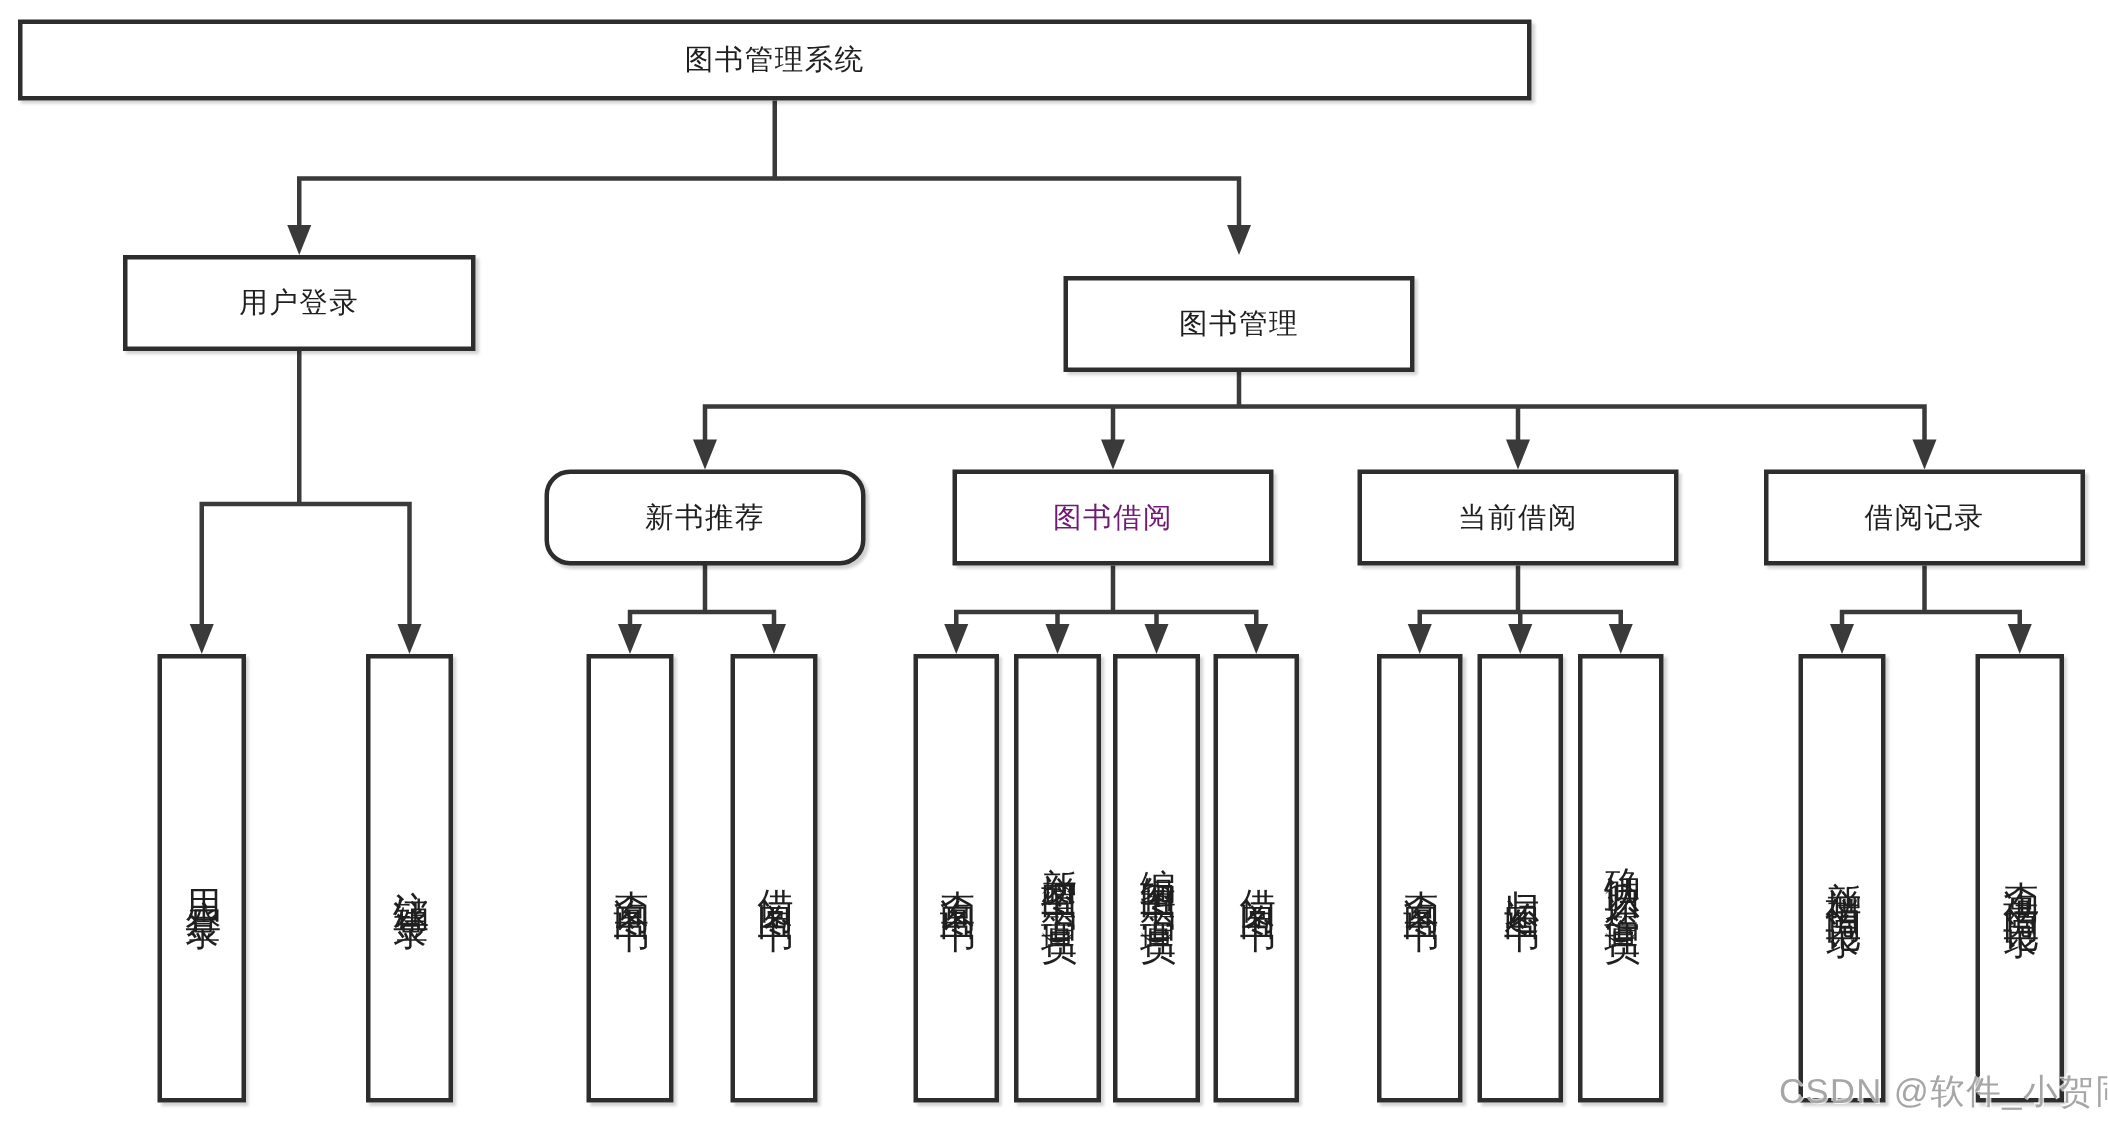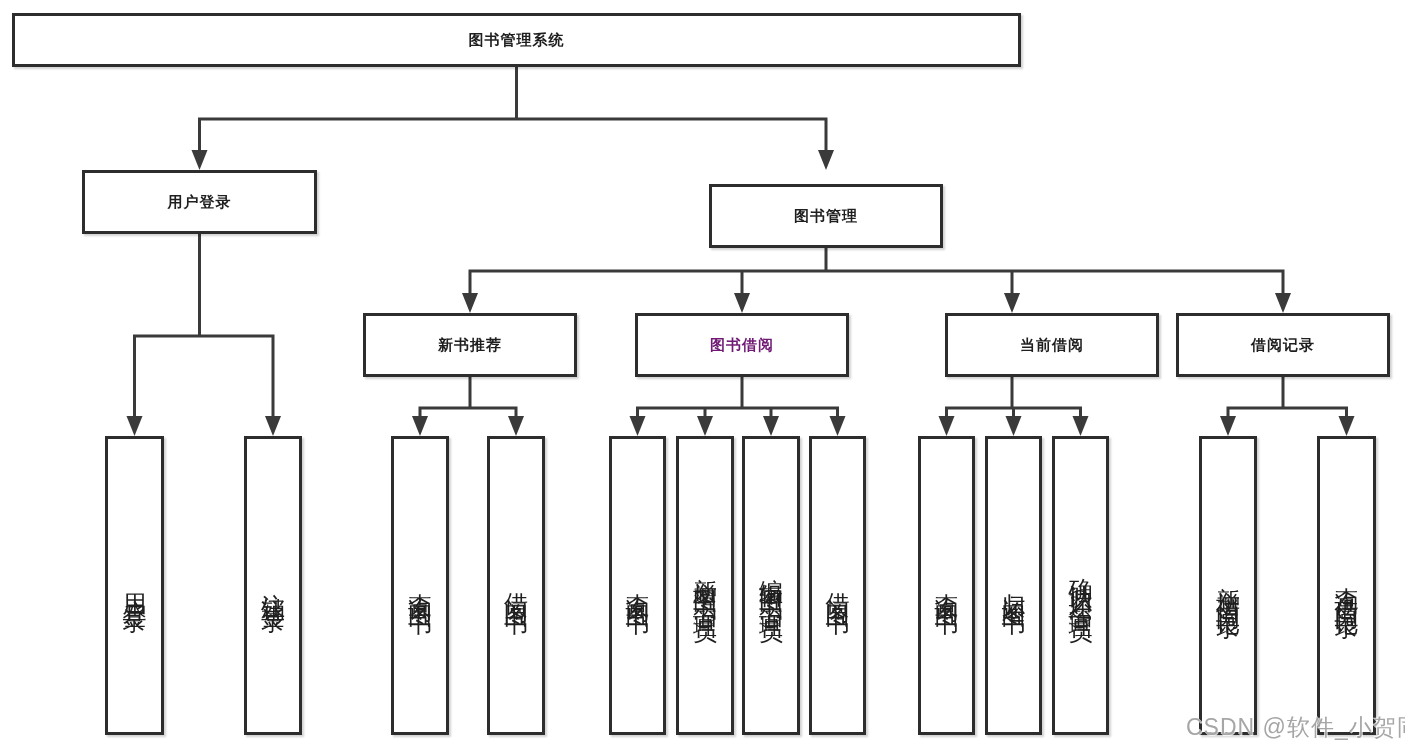--- a/index.html
+++ b/index.html
@@ -21,24 +21,23 @@
     box-sizing: border-box;
     background: #ffffff;
     border: 3px solid #2d2d2d;
     color: #1f1f1f;
     display: flex;
     align-items: center;
     justify-content: center;
     box-shadow: 2px 2px 2px rgba(0,0,0,0.18);
   }
   .node.h {
-    font-size: 15px;
+    font-size: 19px;
     letter-spacing: 1px;
     white-space: nowrap;
-    font-weight: bold;
   }
   .node.v {
     writing-mode: vertical-rl;
     font-size: 24px;
     letter-spacing: 6px;
     line-height: 1;
   }
   .watermark {
     position: absolute;
     left: 1186px;
@@ -75,23 +74,23 @@
       <polygon points="1072.5,416 1088.5,416 1080.5,436" fill="#3a3a3a"></polygon>
       <polygon points="1220,416 1236,416 1228,436" fill="#3a3a3a"></polygon>
       <polygon points="1338.5,416 1354.5,416 1346.5,436" fill="#3a3a3a"></polygon>
     </svg>
   <div id="nodes">
       <div class="node h" style="left: 12px; top: 13px; width: 1009px; height: 54px; border-color: rgb(45, 45, 45); color: rgb(31, 31, 31);">图书管理系统</div>
       <div class="node h" style="left: 82px; top: 170px; width: 235px; height: 64px; border-color: rgb(45, 45, 45); color: rgb(31, 31, 31);">用户登录</div>
       <div class="node h" style="left: 709px; top: 170px; width: 234px; height: 64px; border-color: rgb(45, 45, 45); color: rgb(31, 31, 31); margin-top: 14px;">图书管理</div>
       <div class="node v" style="left: 105px; top: 436px; width: 59px; height: 299px; border-color: rgb(45, 45, 45); color: rgb(31, 31, 31);">用户登录</div>
       <div class="node v" style="left: 244px; top: 436px; width: 58px; height: 299px; border-color: rgb(45, 45, 45); color: rgb(31, 31, 31);">注销登录</div>
-      <div class="node h" style="left: 363px; top: 313px; width: 214px; height: 64px; border-color: rgb(45, 45, 45); color: rgb(31, 31, 31);">新书推荐</div>
+      <div class="node h" style="left: 363px; top: 313px; width: 214px; height: 64px; border-color: rgb(45, 45, 45); color: rgb(31, 31, 31); border-radius: 17px;">新书推荐</div>
       <div class="node h" style="left: 635px; top: 313px; width: 214px; height: 64px; border-color: rgb(45, 45, 45); color: #701a75;">图书借阅</div>
-      <div class="node h" style="left: 905px; top: 313px; width: 214px; height: 64px; border-color: rgb(45, 45, 45); color: rgb(31, 31, 31); margin-left: 40px;">当前借阅</div>
+      <div class="node h" style="left: 905px; top: 313px; width: 214px; height: 64px; border-color: rgb(45, 45, 45); color: rgb(31, 31, 31);">当前借阅</div>
       <div class="node h" style="left: 1176px; top: 313px; width: 214px; height: 64px; border-color: rgb(45, 45, 45); color: rgb(31, 31, 31);">借阅记录</div>
       <div class="node v" style="left: 391px; top: 436px; width: 58px; height: 299px; border-color: rgb(45, 45, 45); color: rgb(31, 31, 31);">查询图书</div>
       <div class="node v" style="left: 487px; top: 436px; width: 58px; height: 299px; border-color: rgb(45, 45, 45); color: rgb(31, 31, 31);">借阅图书</div>
       <div class="node v" style="left: 609px; top: 436px; width: 57px; height: 299px; border-color: rgb(45, 45, 45); color: rgb(31, 31, 31);">查询图书</div>
       <div class="node v" style="left: 676px; top: 436px; width: 58px; height: 299px; border-color: rgb(45, 45, 45); color: rgb(31, 31, 31);">新增图书（管理员）</div>
       <div class="node v" style="left: 742px; top: 436px; width: 58px; height: 299px; border-color: rgb(45, 45, 45); color: rgb(31, 31, 31);">编辑图书（管理员）</div>
       <div class="node v" style="left: 809px; top: 436px; width: 57px; height: 299px; border-color: rgb(45, 45, 45); color: rgb(31, 31, 31);">借阅图书</div>
       <div class="node v" style="left: 918px; top: 436px; width: 57px; height: 299px; border-color: rgb(45, 45, 45); color: rgb(31, 31, 31);">查询图书</div>
       <div class="node v" style="left: 985px; top: 436px; width: 57px; height: 299px; border-color: rgb(45, 45, 45); color: rgb(31, 31, 31);">归还图书</div>
       <div class="node v" style="left: 1052px; top: 436px; width: 57px; height: 299px; border-color: rgb(45, 45, 45); color: rgb(31, 31, 31);">确认归还（管理员）</div>

